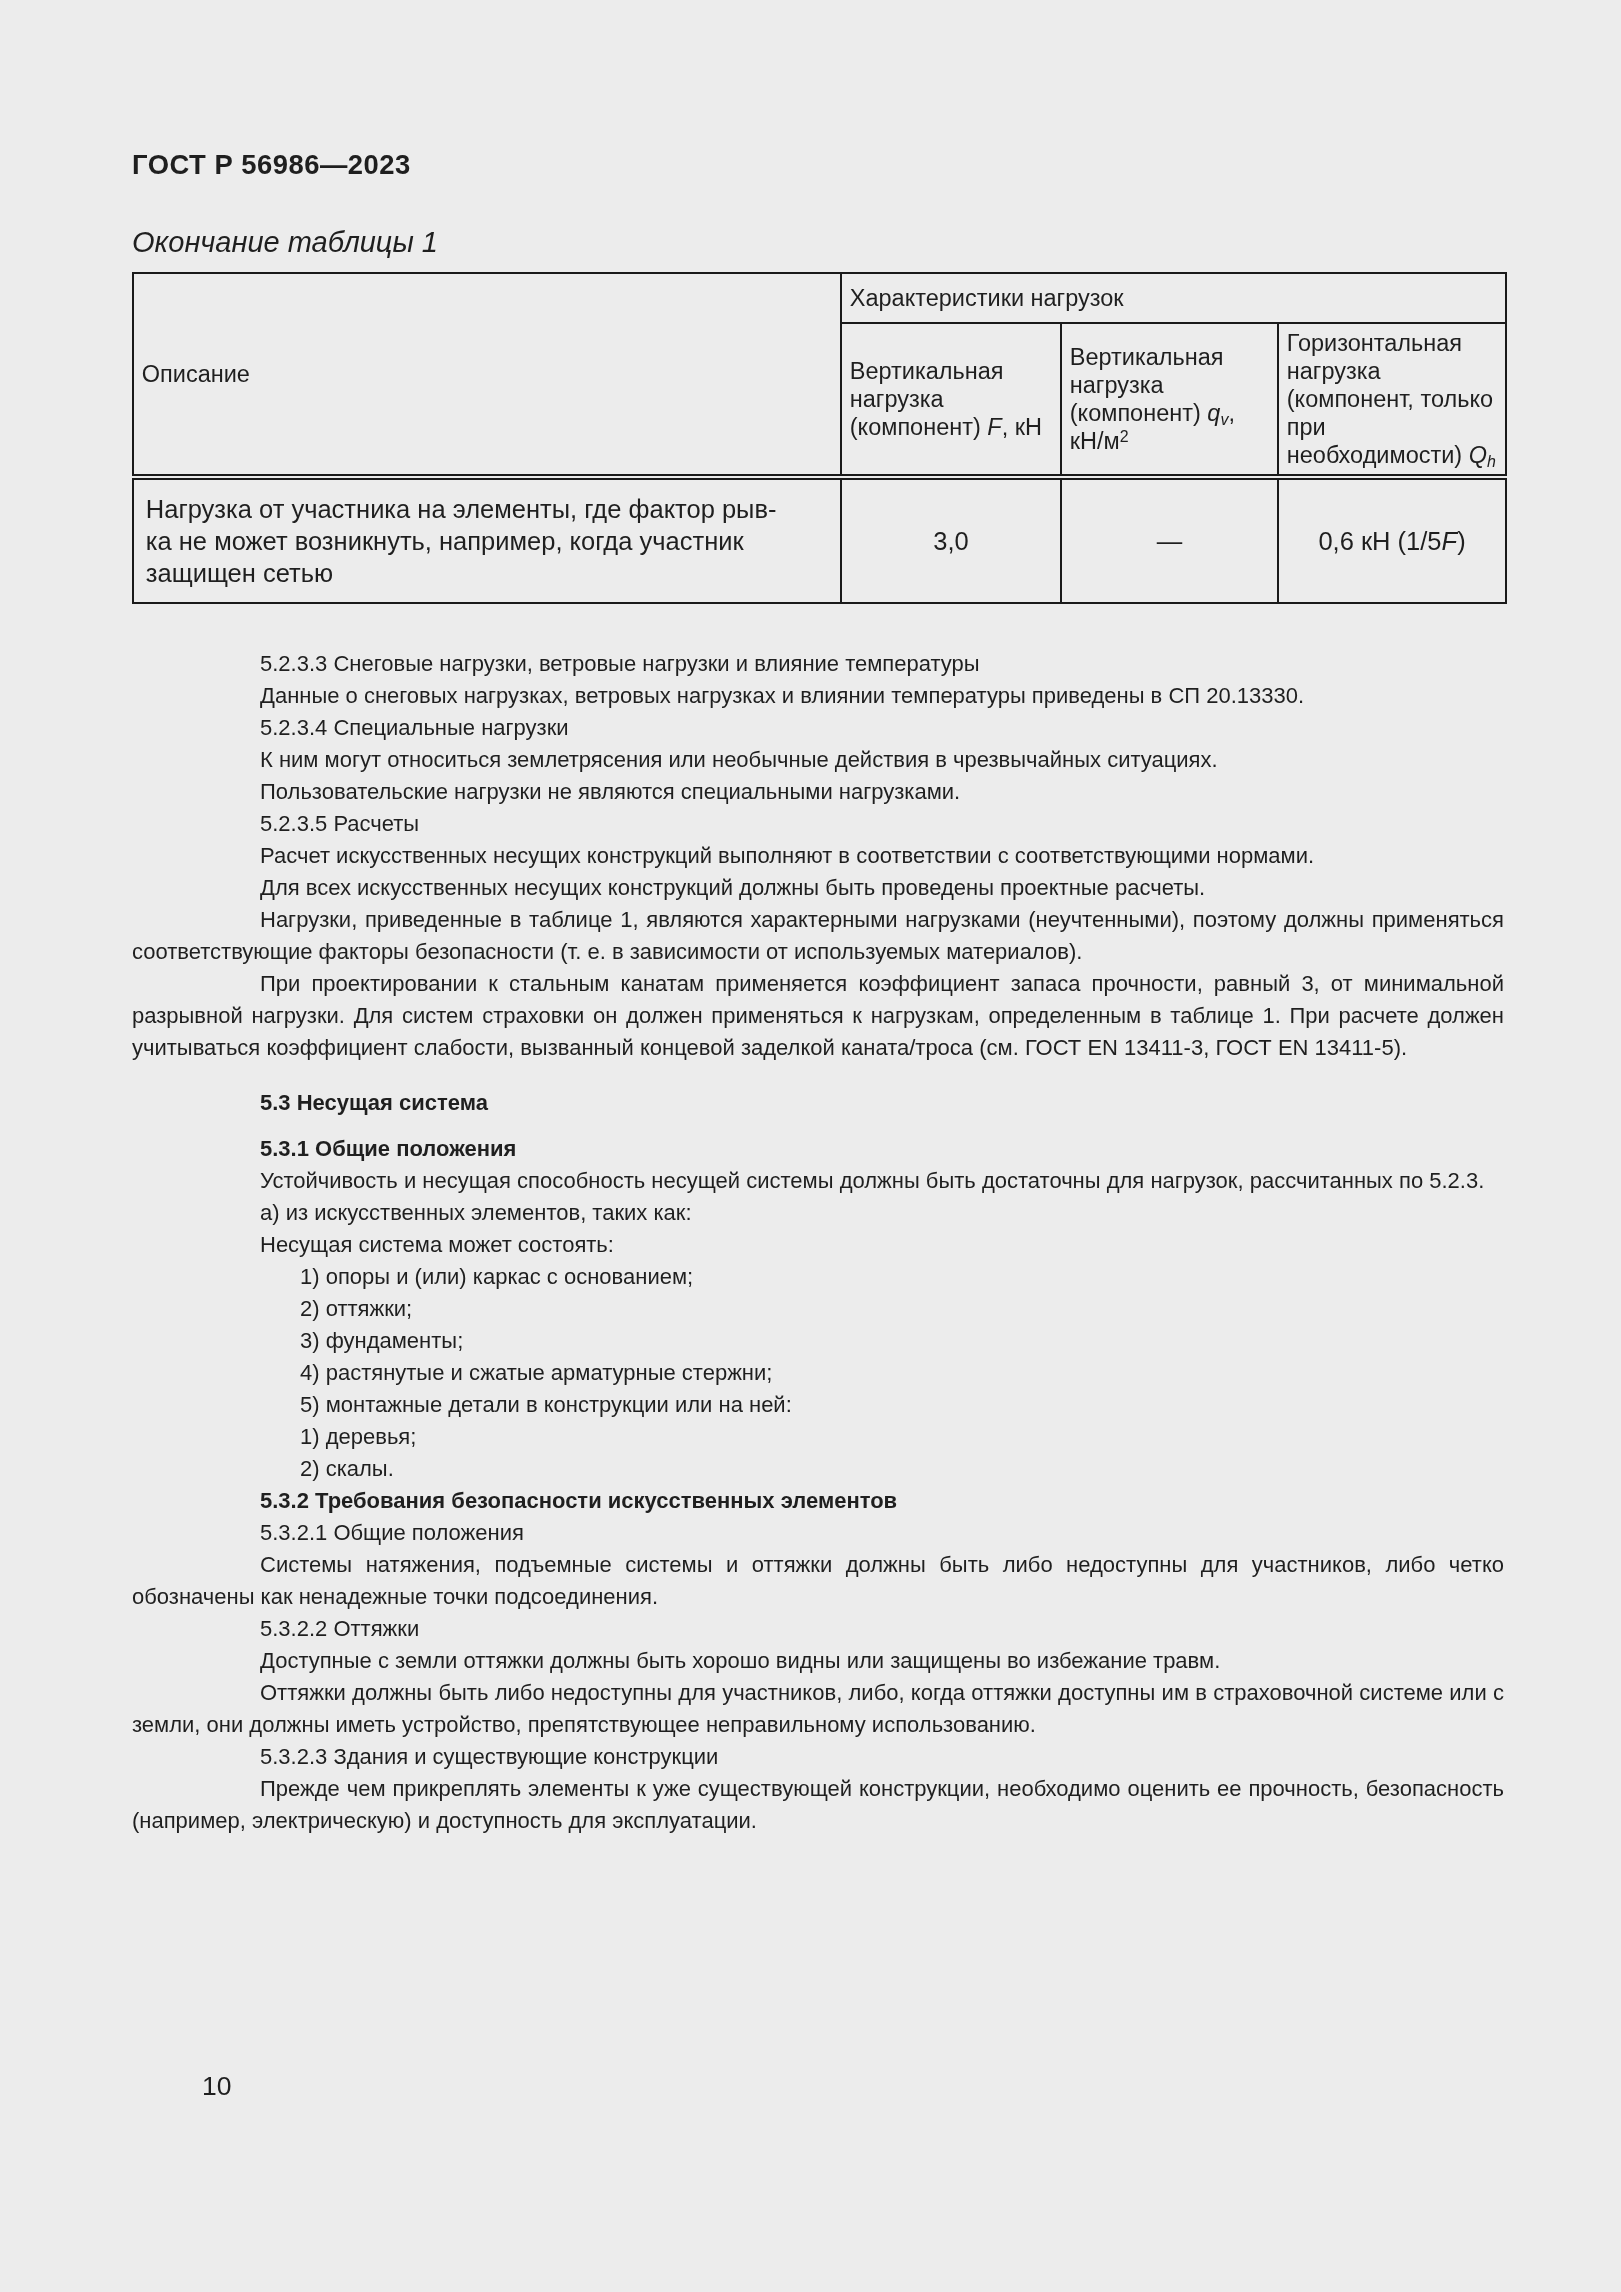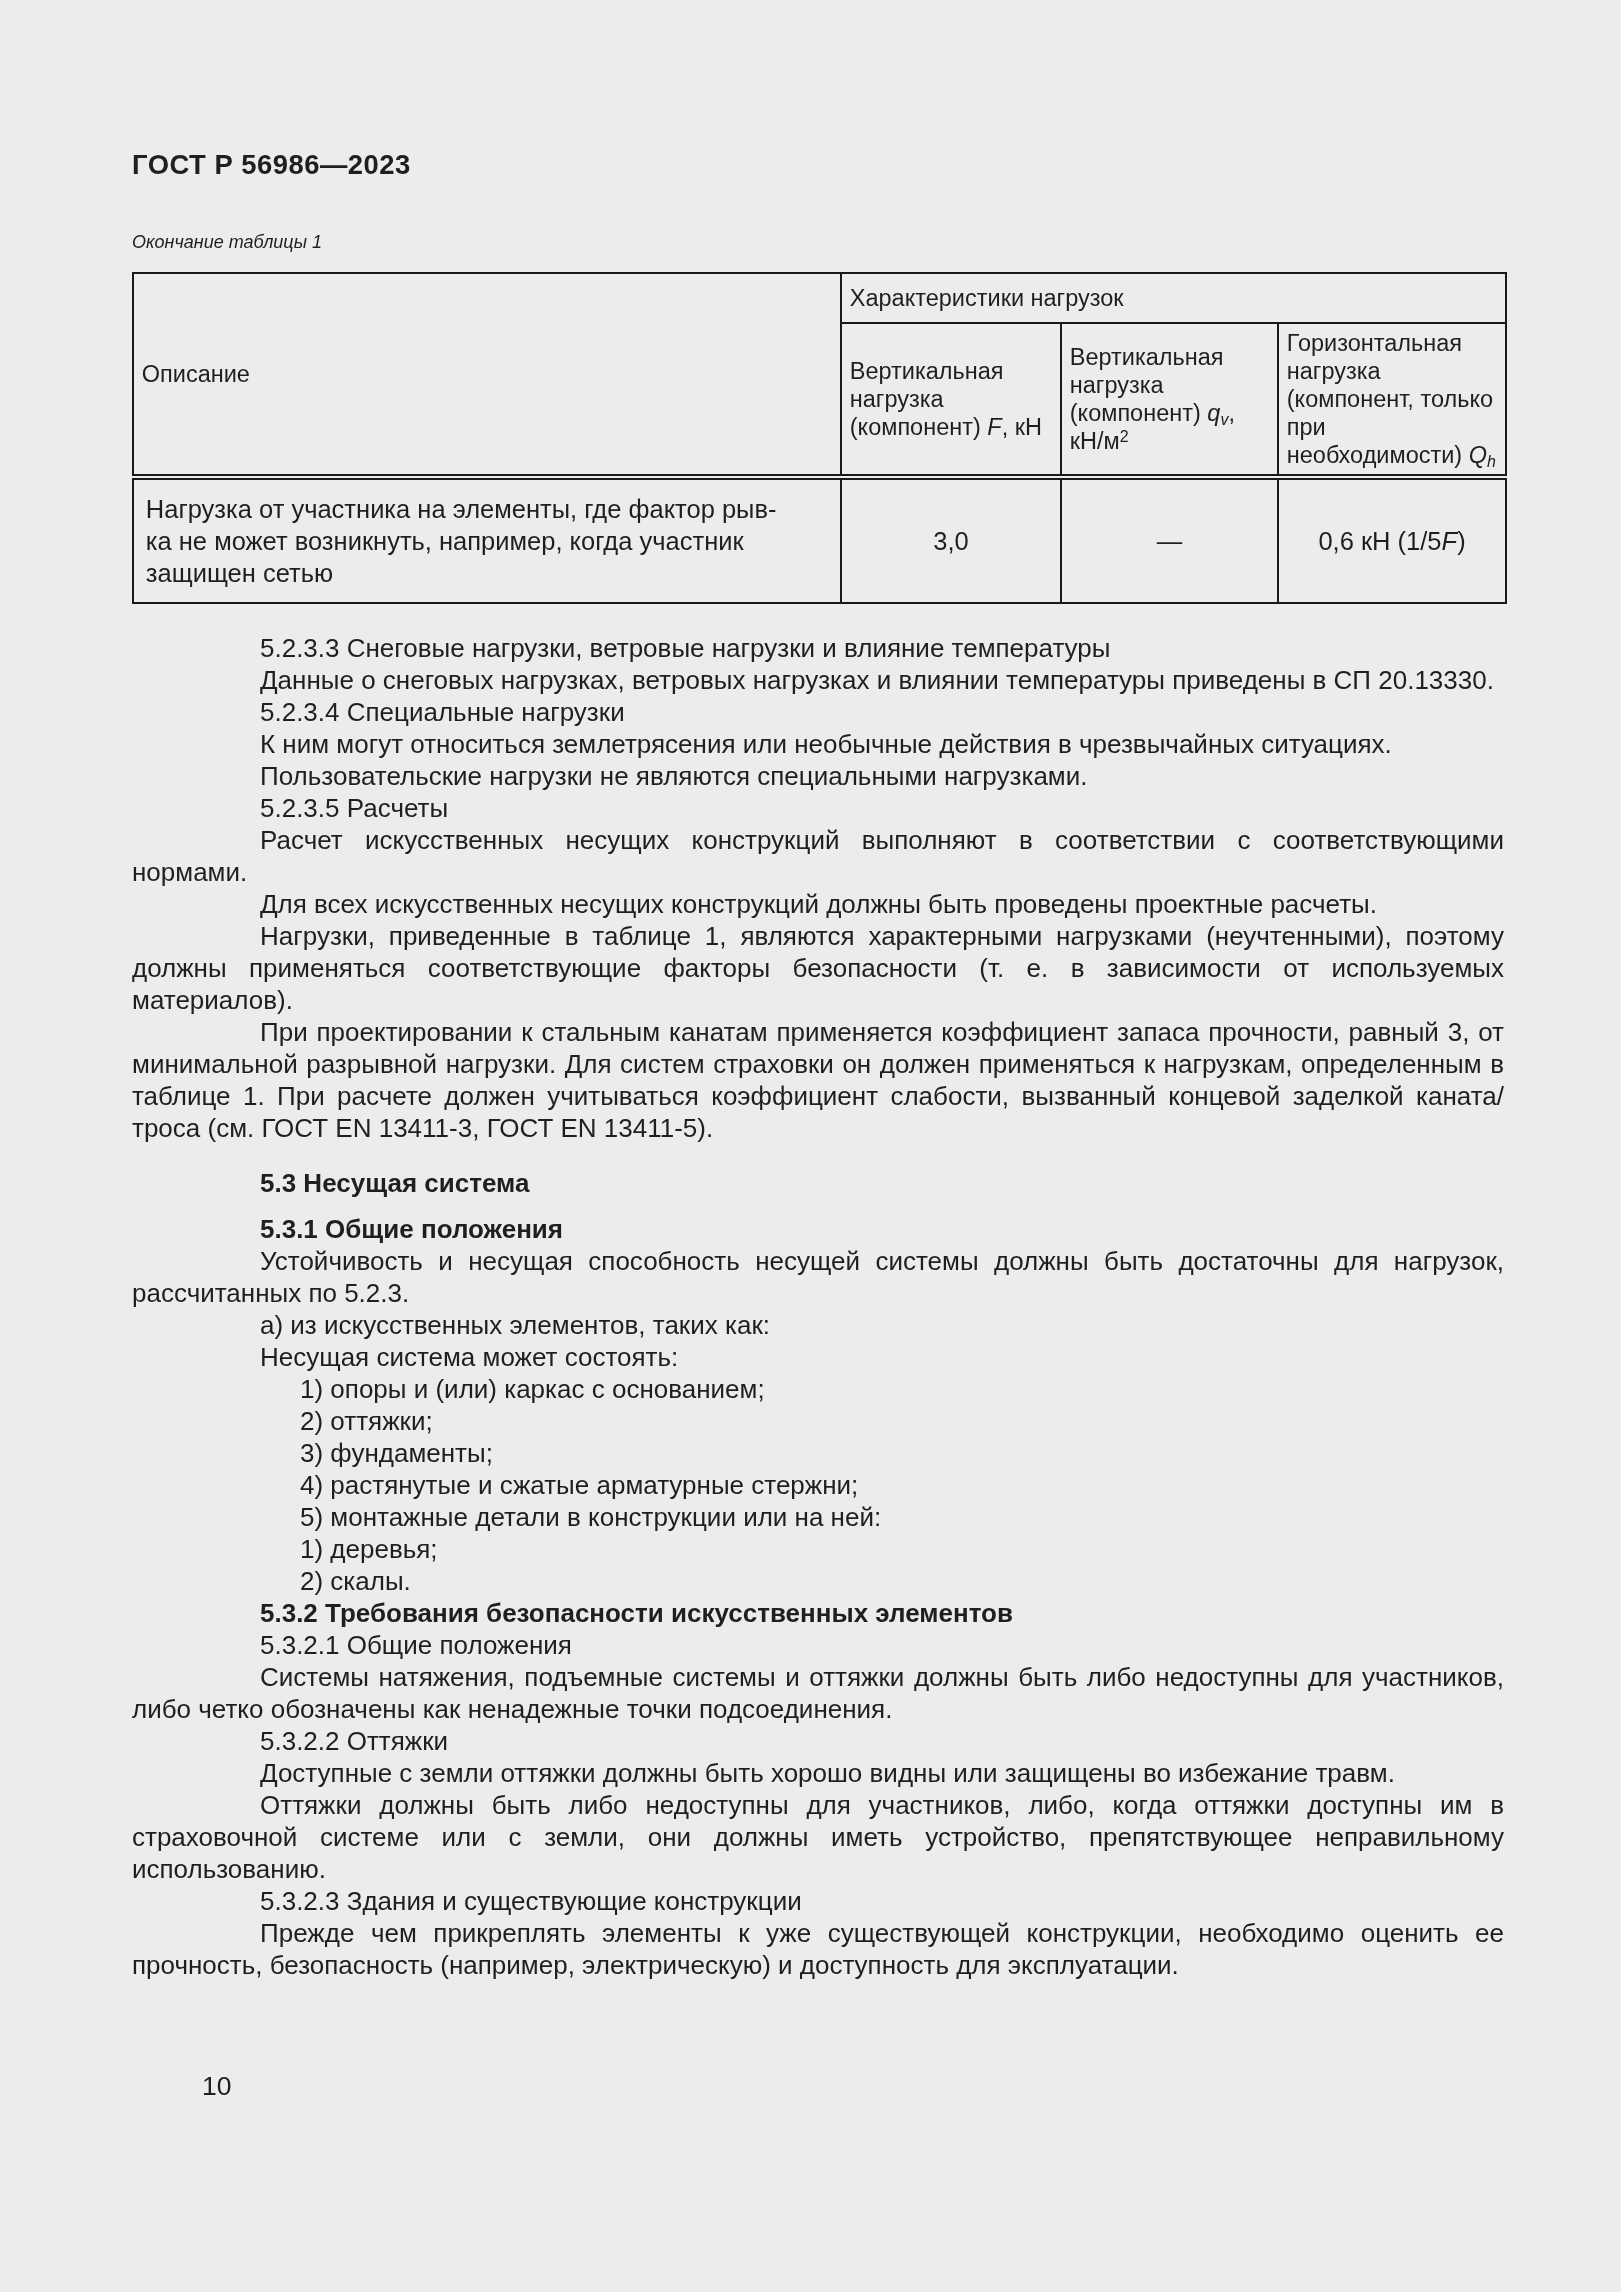--- a/index.html
+++ b/index.html
@@ -19,21 +19,21 @@
     overflow: hidden;
   }
   .doc-header {
     font-weight: bold;
     font-size: 27.4px;
     line-height: 32px;
     letter-spacing: 0.5px;
   }
   .table-caption {
     font-style: italic;
-    font-size: 18px;
+    font-size: 29px;
     line-height: 29px;
     margin: 47px 0 14.7px 0;
   }
   table.loads-table {
     border-collapse: collapse;
     table-layout: fixed;
     width: 1372px;
     border: 2.9px solid #1a1a1a;
   }
   .loads-table th, .loads-table td {
@@ -62,22 +62,22 @@
   .loads-table td.desc {
     text-align: left;
     white-space: pre-line;
     padding: 7.8px 11.8px;
   }
   .var { font-style: italic; }
   sub, sup { font-size: 0.68em; line-height: 0; }
   sub { vertical-align: -0.25em; }
   sup { vertical-align: 0.45em; }
   .body-text {
-    margin-top: 28px;
-    font-size: 26px;
+    margin-top: 44px;
+    font-size: 22px;
     line-height: 32px;
   }
   .body-text p {
     margin: 0;
     text-indent: 128px;
     text-align: justify;
   }
   .body-text p.li { text-indent: 168px; }
   .body-text p.bold { font-weight: bold; }
   .body-text p.gap { margin-top: 23.5px; margin-bottom: 13.7px; }

